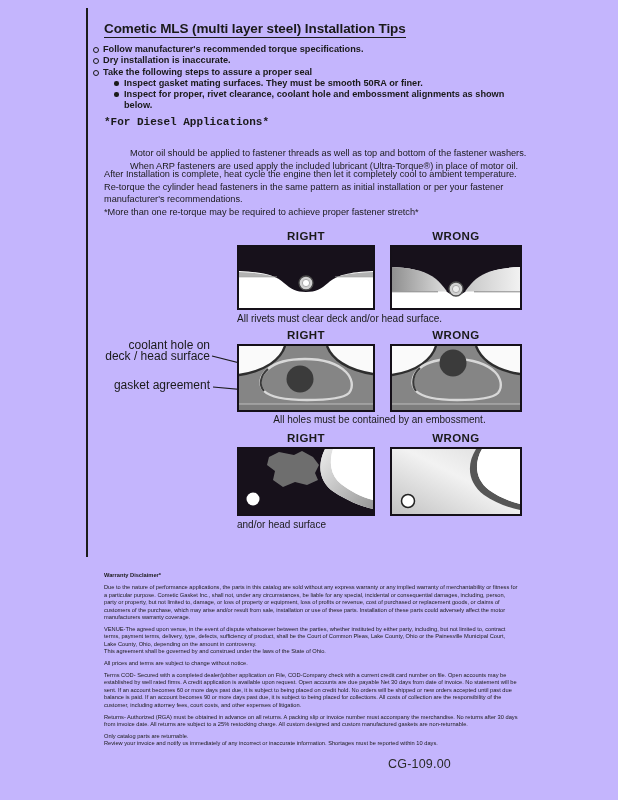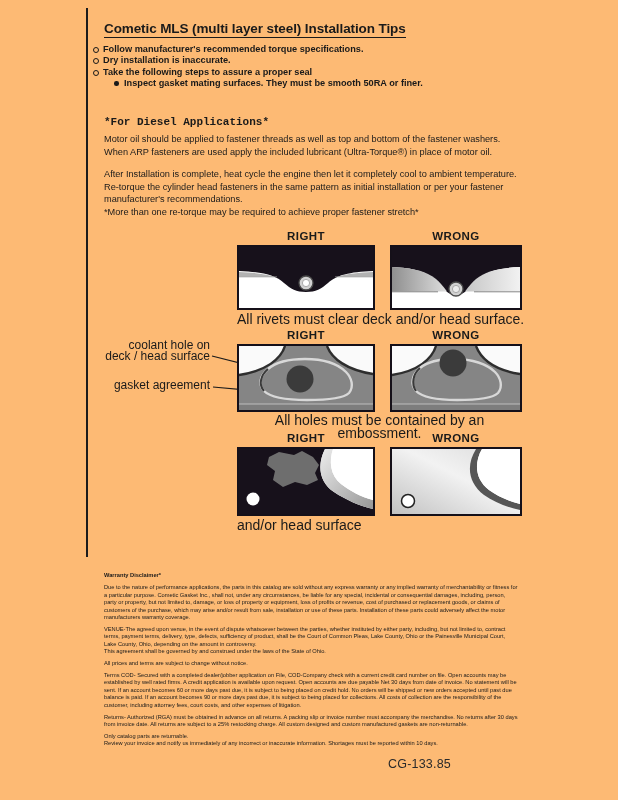--- a/index.html
+++ b/index.html
@@ -1,37 +1,37 @@
 <!DOCTYPE html>
 <html><head>
 <meta charset="utf-8">
 <style>
   html,body{margin:0;padding:0;background:#ffffff;}
-  .page{position:relative;width:618px;height:800px;background:#fdba74;overflow:hidden;
+  .page{position:relative;width:618px;height:800px;background:#c4b5fd;overflow:hidden;
         font-family:"Liberation Sans", sans-serif;color:#1a1a1a;}
   .vrule{position:absolute;left:86px;top:8px;width:2px;height:549px;background:#1c1c1c;}
 
   .title{position:absolute;left:104px;top:21px;margin:0;font-size:13.5px;font-weight:bold;letter-spacing:-0.1px;}
   .title .u{border-bottom:1.6px solid #1a1a1a;padding-bottom:1px;}
 
   .tips{position:absolute;left:92px;top:44px;margin:0;padding:0;list-style:none;
         font-size:9.2px;line-height:11.3px;width:440px;}
   .tip{position:relative;padding-left:11px;font-weight:bold;}
   .tip .bullet{position:absolute;left:1px;top:3.2px;width:4px;height:4px;border-radius:50%;}
   .tip.circle .bullet{border:1px solid #1a1a1a;}
   .tip.disc{margin-left:21px;}
   .tip.disc .bullet{background:#1a1a1a;width:4.5px;height:4.5px;}
 
   .diesel-h{position:absolute;left:104px;top:116px;margin:0;font-size:11px;font-weight:bold;font-family:Liberation Mono, monospace;}
   .body-p{position:absolute;left:104px;width:420px;margin:0;font-size:9.2px;line-height:12.6px;}
-  .p1{top:133px;} .p2{top:168px;} .p3{top:206px;}
+  .p1{top:147px;margin-left:26px;} .p2{top:168px;} .p3{top:206px;}
 
   .dlabel{position:absolute;font-size:11.5px;font-weight:bold;text-align:center;letter-spacing:0.4px;}
   .dbox{position:absolute;border:2px solid #151019;background:#fff;line-height:0;}
-  .dcaption{position:absolute;font-size:14px;line-height:12.5px;}
+  .dcaption{position:absolute;font-size:10px;line-height:12.5px;}
 
   .callout{position:absolute;left:96px;width:114px;text-align:right;font-size:12px;line-height:11px;}
   .co1{top:340px;} .co2{top:380px;}
   .connector{position:absolute;left:208px;top:350px;pointer-events:none;}
 
   .legal{position:absolute;left:104px;top:572px;width:414px;font-size:5.7px;line-height:7.4px;}
   .legal-h{font-weight:bold;margin:0 0 5px 0;}
   .lp{margin:0 0 4.5px 0;}
   .lp.tight{margin-top:-4.5px;}
 
@@ -48,20 +48,21 @@
   <ul class="tips">
 
       <li class="tip circle"><span class="bullet"></span><span>Follow manufacturer's recommended torque specifications.</span></li>
 
       <li class="tip circle"><span class="bullet"></span><span>Dry installation is inaccurate.</span></li>
 
       <li class="tip circle"><span class="bullet"></span><span>Take the following steps to assure a proper seal</span></li>
 
       <li class="tip disc"><span class="bullet"></span><span>Inspect gasket mating surfaces.  They must be smooth 50RA or finer.</span></li>
 
+      <li class="tip disc"><span class="bullet"></span><span>Inspect for proper, rivet clearance, coolant hole and embossment alignments as shown below.</span></li>
     </ul>
 
   <h2 class="diesel-h">*For Diesel Applications*</h2>
   <p class="body-p p1">Motor oil should be applied to fastener threads as well as top and bottom of the fastener washers. When ARP fasteners are used apply the included lubricant (Ultra-Torque®) in place of motor oil.</p>
   <p class="body-p p2">After Installation is complete, heat cycle the engine then let it completely cool to ambient temperature. Re-torque the cylinder head fasteners in the same pattern as initial installation or per your fastener manufacturer's recommendations.</p>
   <p class="body-p p3">*More than one re-torque may be required to achieve proper fastener stretch*</p>
 
   <div class="dlabel" style="left:237px;top:230px;width:138px;">RIGHT</div>
   <div class="dlabel" style="left:390px;top:230px;width:132px;">WRONG</div>
 
@@ -199,14 +200,14 @@
         <p class="lp">Terms COD- Secured with a completed dealer/jobber application on File, COD-Company check with a current credit card number on file.  Open accounts may be established by well rated firms.  A credit application is available upon request.  Open accounts are due payable Net 30 days from date of invoice.  No statement will be sent.  If an account becomes 60 or more days past due, it is subject to being placed on credit hold.  No orders will be shipped or new orders accepted until past due balance is paid.  If an account becomes 90 or more days past due, it is subject to being placed for collections.  All costs of collection are the responsibility of the customer, including attorney fees, court costs, and other expenses of litigation.</p>
 
         <p class="lp">Returns- Authorized (RGA) must be obtained in advance on all returns.  A packing slip or invoice number must accompany the merchandise.  No returns after 30 days from invoice date.  All returns are subject to a 25% restocking charge.  All custom designed and custom manufactured gaskets are non-returnable.</p>
 
         <p class="lp">Only catalog parts are returnable.</p>
 
         <p class="lp tight">Review your invoice and notify us immediately of any incorrect or inaccurate information.  Shortages must be reported within 10 days.</p>
       </div>
   </div>
 
-  <div class="footer-code">CG-133.85</div>
+  <div class="footer-code">CG-109.00</div>
 </div>
 
 </body></html>

